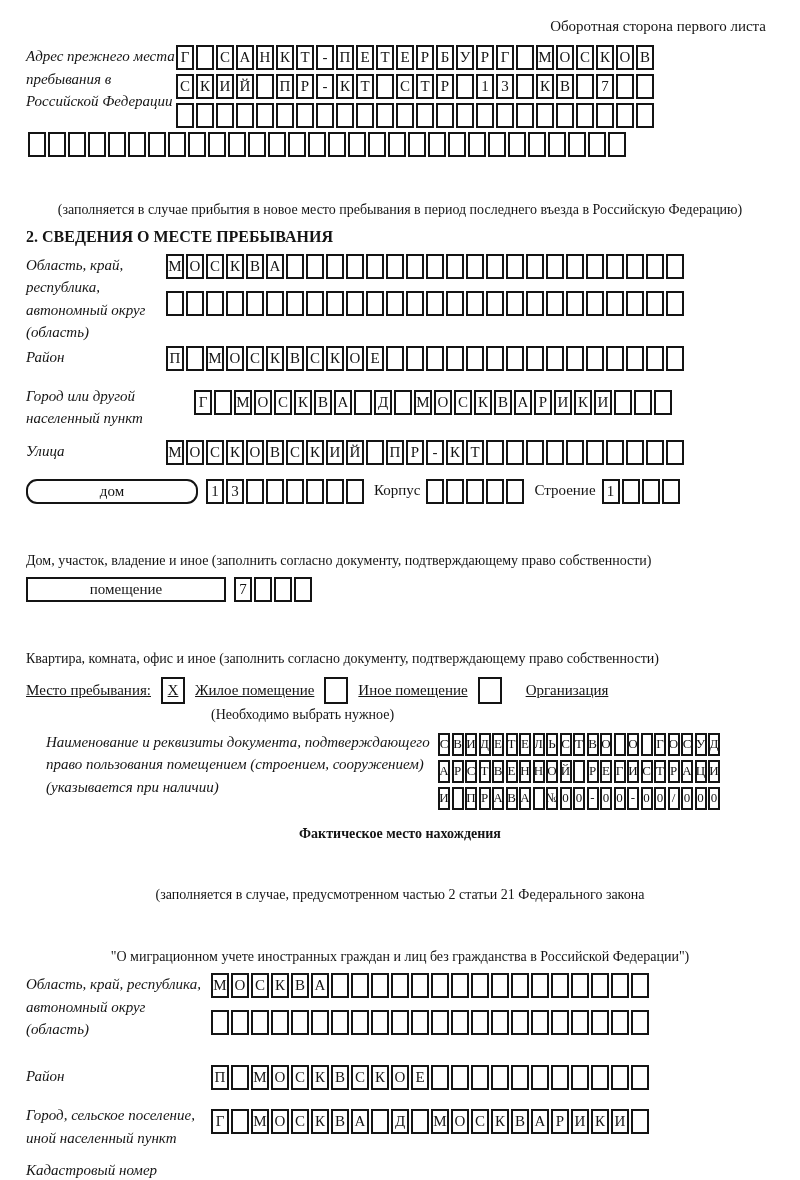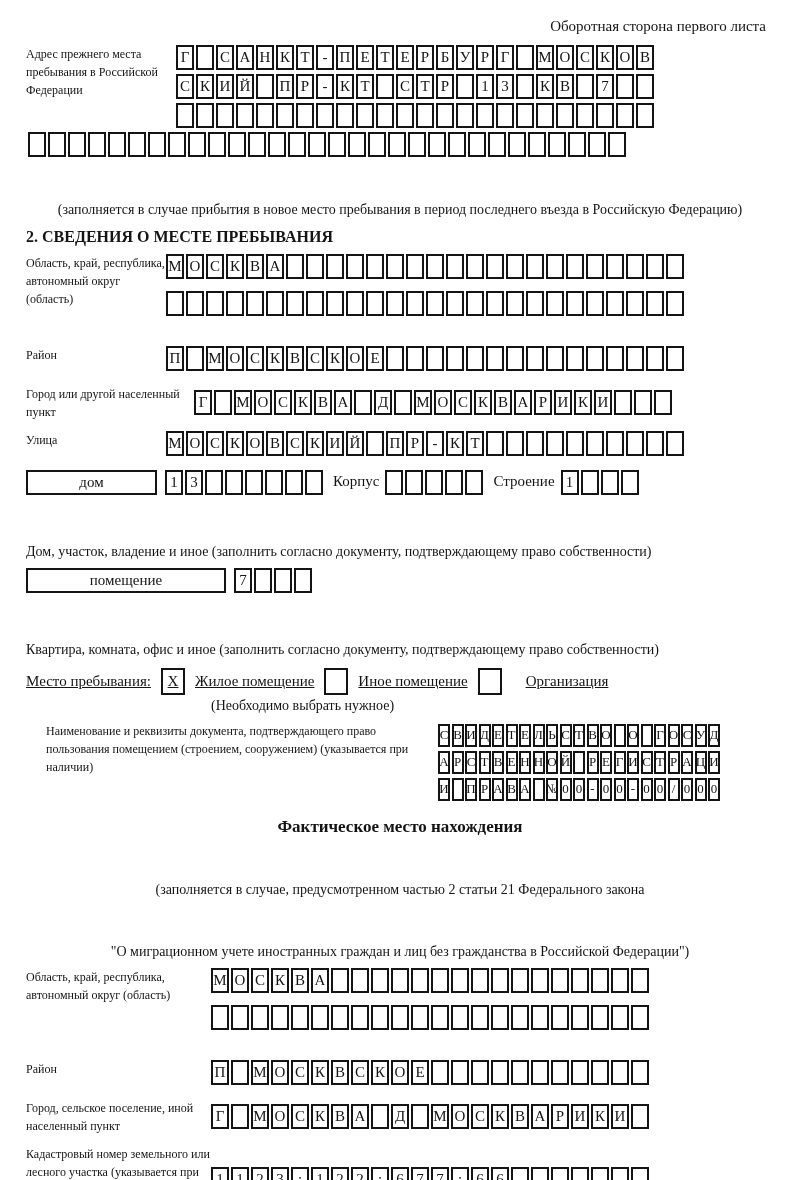--- a/index.html
+++ b/index.html
@@ -9,38 +9,38 @@
     background: #ffffff;
     color: #141414;
     font-family: "Liberation Serif", "DejaVu Serif", serif;
     overflow: hidden;
   }
   .page { padding: 18px 26px 0 26px; }
 
   .header-note { text-align: right; font-size: 15px; padding-right: 8px; }
 
   .form-row { display: flex; align-items: flex-start; }
-  .row-label { font-size: 12px; line-height: 1.5; flex: none; }
+  .row-label { font-size: 15px; line-height: 1.5; flex: none; font-style: italic; }
 
   .grid-col { display: flex; flex-direction: column; }
   .grid-row { display: flex; margin-bottom: 4px; }
 
   .cell {
     flex: none; width: 18px; height: 25px;
     border: 2px solid #141414; margin-right: 2px;
     display: inline-flex; align-items: center; justify-content: center;
     font-size: 15px; background: #fff;
   }
   .cell.small { width: 12px; height: 23px; font-size: 13px; margin-right: 1.5px; }
 
   .caption { font-size: 14px; line-height: 1.35; margin-top: 44px; }
   .caption.center { text-align: center; }
 
   .section-title { font-weight: bold; font-size: 16px; margin: 8px 0 8px 0; }
-  .sub-title { text-align: center; font-weight: bold; font-size: 17px; margin: 12px 0 10px 0; }
+  .sub-title { text-align: center; font-weight: bold; font-size: 14px; margin: 12px 0 10px 0; }
 
   .wide-box {
     flex: none; height: 25px; border: 2px solid #141414;
     display: inline-flex; align-items: center; justify-content: center;
     font-size: 15px; margin-right: 8px; background: #fff;
   }
   .inline-label { font-size: 15px; margin: 3px 6px 0 8px; flex: none; }
 
   .checkbox {
     flex: none; width: 24px; height: 27px; border: 2px solid #141414;
@@ -333,21 +333,21 @@
         <span class="cell"></span>
         <span class="cell"></span>
         <span class="cell"></span>
         <span class="cell"></span>
         <span class="cell"></span>
         <span class="cell"></span>
       </div>
   </div>
 
   <div class="form-row mt2">
-    <div class="wide-box" style="width:131px;">дом</div>
+    <div class="wide-box" style="width:172px;border-radius:11px;">дом</div>
     <div class="grid-row">
         <span class="cell">1</span>
         <span class="cell">3</span>
         <span class="cell"></span>
         <span class="cell"></span>
         <span class="cell"></span>
         <span class="cell"></span>
         <span class="cell"></span>
         <span class="cell"></span>
       </div>

